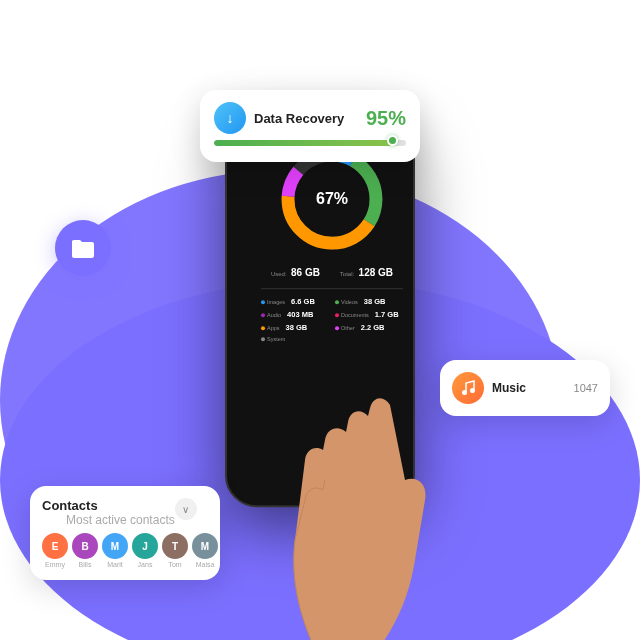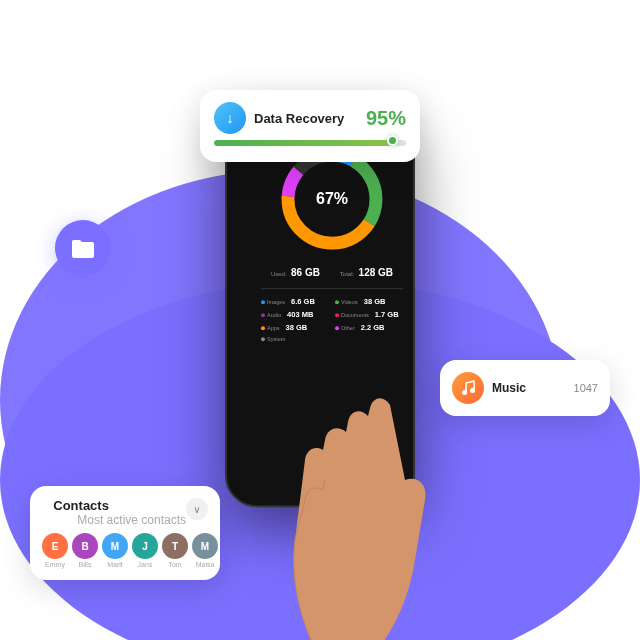--- a/index.html
+++ b/index.html
@@ -344,21 +344,21 @@
       background: #fff;
       border-radius: 16px;
       padding: 12px;
       box-shadow: 0 8px 30px rgba(0,0,0,0.15);
       z-index: 20;
     }
 
     .contacts-header {
       display: flex;
       align-items: flex-start;
-      justify-content: flex-end;
+      justify-content: flex-start;
       margin-bottom: 4px;
     }
 
     .contacts-title {
       font-size: 13px;
       font-weight: 700;
       color: #222;
     }
 
     .contacts-subtitle {

